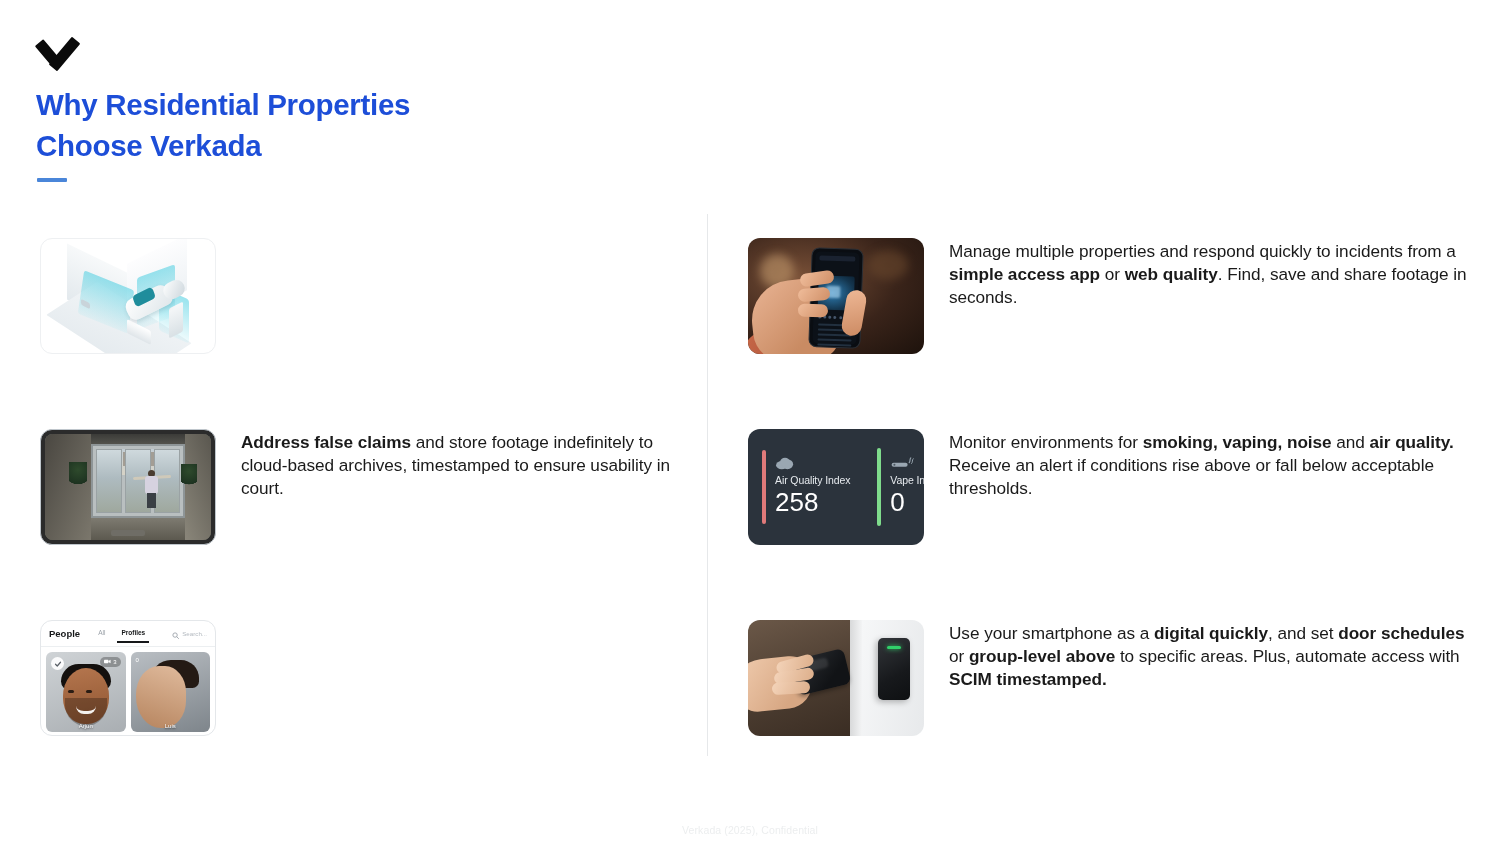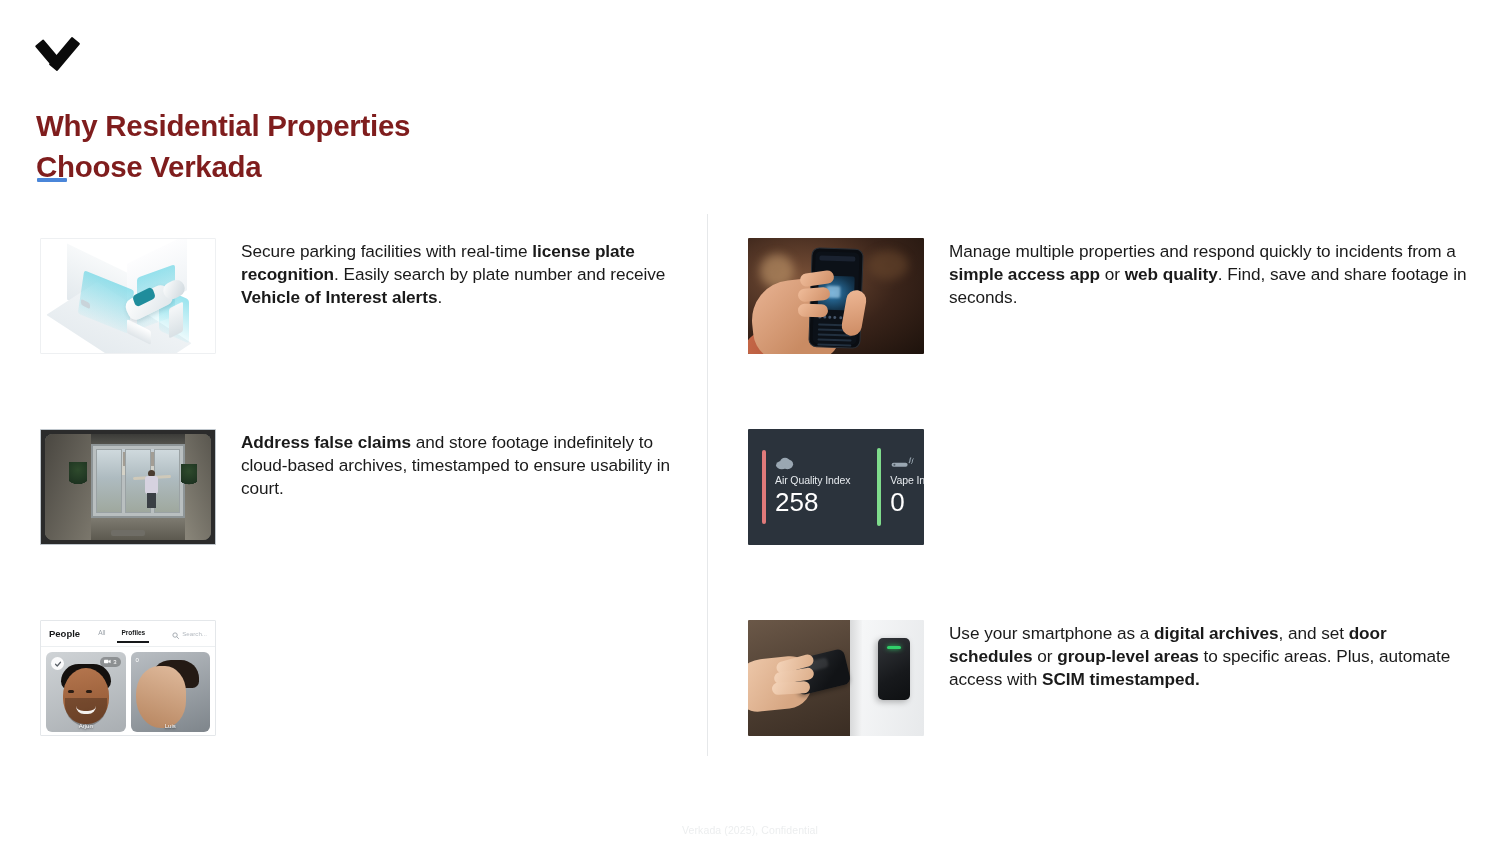--- a/index.html
+++ b/index.html
@@ -47,25 +47,24 @@
     transform: rotate(40deg);
   }
 
   
   .title {
     position: absolute;
     left: 36px;
     top: 84px;
     font-size: 29.5px;
     font-weight: bold;
-    color: #7f1d1d;
+    color: #1d4ed8;
     line-height: 41px;
     letter-spacing: -0.3px;
     white-space: pre-line;
-    margin-top: 21px;
   }
 
   .accent-bar {
     position: absolute;
     left: 37px;
     top: 178px;
     width: 30px;
     height: 4px;
     background: #4a86d9;
     border-radius: 1px;
@@ -92,21 +91,21 @@
   .feature {
     position: relative;
     height: 191px;
   }
   .feature .thumb {
     position: absolute;
     left: 0;
     top: 0;
     width: 176px;
     height: 116px;
-    border-radius: 1px;
+    border-radius: 12px;
     overflow: hidden;
   }
   .col-left .feature .body  { position: absolute; left: 201px; top: 2px; width: 440px; }
   .col-right .feature .body { position: absolute; left: 201px; top: 2px; width: 518px; }
 
   .body p {
     font-size: 17.2px;
     line-height: 22.8px;
     color: #1a1a1a;
     letter-spacing: -0.05px;
@@ -565,23 +564,20 @@
           <div class="iso-cone iso-cone-1"></div>
           <div class="iso-cone iso-cone-2"></div>
           <div class="iso-cone iso-cone-3"></div>
           <div class="iso-pillar"></div>
           <div class="iso-pillar2"></div>
           <div class="iso-car-body"></div>
           <div class="iso-car-glass"></div>
           <div class="iso-car-front"></div>
           <div class="iso-cam"></div>
         </div>
-      </div>
-      <div class="body">
-        <p>Secure parking facilities with real-time <b>license plate recognition</b>. Easily search by plate number and receive <b>Vehicle of Interest alerts</b>.</p>
       </div>
     </div>
 
     <div class="feature">
       <div class="thumb thumb-entrance">
         <div class="ent-inner">
           <div class="ent-floor"></div>
           <div class="ent-ceiling"></div>
           <div class="ent-wall-l"></div>
           <div class="ent-wall-r"></div>
@@ -727,37 +723,40 @@
                   <path d="M24 7 C26 5 24 3 26 1" stroke="#9aa7b2" stroke-width="1.4" stroke-linecap="round"></path>
                   <path d="M27 8 C29 6 27 4 29 2" stroke="#9aa7b2" stroke-width="1.2" stroke-linecap="round"></path>
                 </svg>
               </span>
               <span class="aq-label">Vape Index</span>
               <span class="aq-value">0</span>
             </div>
           </div>
         </div>
       </div>
+      <div class="body">
+        <p>Monitor environments for <b>smoking, vaping, noise</b> and <b>air quality.</b> Receive an alert if conditions rise above or fall below acceptable thresholds.</p>
+      </div>
     </div>
 
     <div class="feature">
       <div class="thumb thumb-reader">
         <div class="rd-wood"></div>
         <div class="rd-trim"></div>
         <div class="rd-wall"></div>
         <div class="rd-reader">
           <div class="rd-led"></div>
         </div>
         <div class="rd-hand"></div>
         <div class="rd-phone"></div>
         <div class="rd-f rd-f1"></div>
         <div class="rd-f rd-f2"></div>
         <div class="rd-f rd-f3"></div>
       </div>
       <div class="body">
-        <p>Use your smartphone as a <b>digital archives</b>, and set <b>door schedules</b> or <b>group-level areas</b> to specific areas. Plus, automate access with <b>SCIM timestamped.</b></p>
+        <p>Use your smartphone as a <b>digital quickly</b>, and set <b>door schedules</b> or <b>group-level above</b> to specific areas. Plus, automate access with <b>SCIM timestamped.</b></p>
       </div>
     </div>
   </div>
 
   <div class="footer">Verkada (2025), Confidential</div>
 
 </div>
 
 </body></html>

